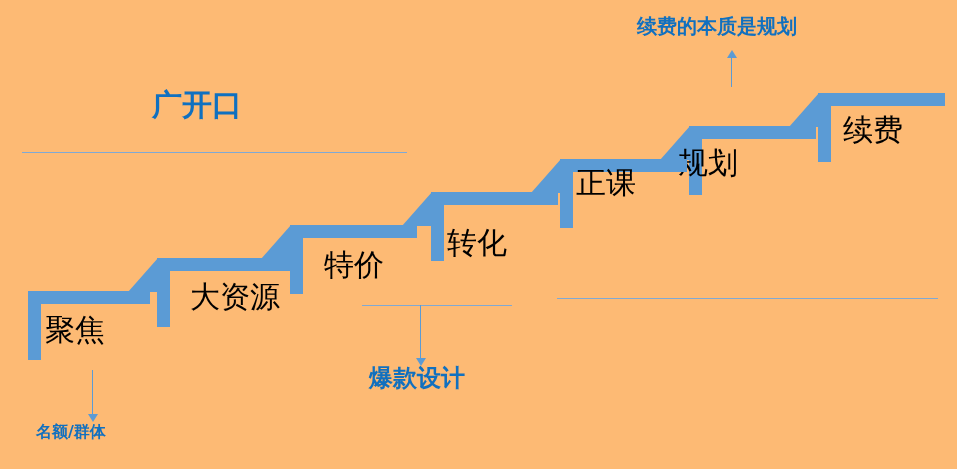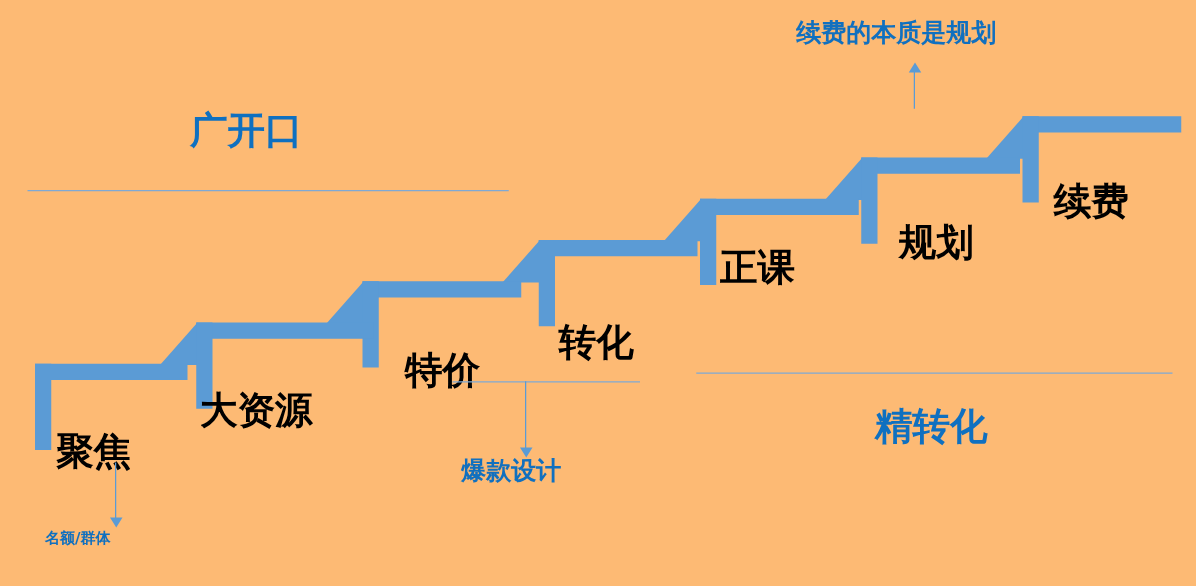--- a/index.html
+++ b/index.html
@@ -32,25 +32,24 @@
   }
   .step .tri {
     position: absolute;
     width: 0;
     height: 0;
   }
   .step .step-label {
     position: absolute;
     color: #000000;
     font-size: 30px;
-    font-weight: 700;
+    font-weight: 400;
     line-height: 1;
     white-space: nowrap;
     font-family: "DejaVu Sans", "Liberation Sans", sans-serif;
-    margin-top: 32px;
   }
   
   .section-title {
     position: absolute;
     color: #0F70C0;
     font-weight: bold;
     white-space: nowrap;
     line-height: 1;
   }
   .divider {
@@ -104,21 +103,21 @@
     <div class="tri" style="left:789px; top:93px; border-bottom:34px solid #5B9BD5; border-left:30px solid transparent;"></div>
     <div class="bar-h" style="left:818px; top:93px; width:127px; height:13px;"></div>
     <div class="bar-v" style="left:818px; top:93px; width:13px; height:69px;"></div>
     <div class="step-label" style="left:843px; top:115px;">续费</div>
   </div>
 
   <div class="step">
     <div class="tri" style="left:660px; top:126px; border-bottom:34px solid #5B9BD5; border-left:30px solid transparent;"></div>
     <div class="bar-h" style="left:689px; top:126px; width:127px; height:13px;"></div>
     <div class="bar-v" style="left:689px; top:126px; width:13px; height:69px;"></div>
-    <div class="step-label" style="left:719px; top:148px;">规划</div>
+    <div class="step-label" style="left:678px; top:148px;">规划</div>
   </div>
 
   <div class="step">
     <div class="tri" style="left:531px; top:159px; border-bottom:34px solid #5B9BD5; border-left:30px solid transparent;"></div>
     <div class="bar-h" style="left:560px; top:159px; width:127px; height:13px;"></div>
     <div class="bar-v" style="left:560px; top:159px; width:13px; height:69px;"></div>
     <div class="step-label" style="left:576px; top:168px;">正课</div>
   </div>
 
   <div class="step">
@@ -132,34 +131,33 @@
     <div class="tri" style="left:261px; top:225px; border-bottom:34px solid #5B9BD5; border-left:30px solid transparent;"></div>
     <div class="bar-h" style="left:290px; top:225px; width:127px; height:13px;"></div>
     <div class="bar-v" style="left:290px; top:225px; width:13px; height:69px;"></div>
     <div class="step-label" style="left:324px; top:250px;">特价</div>
   </div>
 
   <div class="step">
     <div class="tri" style="left:128px; top:258px; border-bottom:34px solid #5B9BD5; border-left:30px solid transparent;"></div>
     <div class="bar-h" style="left:157px; top:258px; width:142px; height:13px;"></div>
     <div class="bar-v" style="left:157px; top:258px; width:13px; height:69px;"></div>
-    <div class="step-label" style="left:160px; top:282px;">大资源</div>
+    <div class="step-label" style="left:190px; top:282px;">大资源</div>
   </div>
 
   <div class="step">
     <div class="bar-h" style="left:28px; top:291px; width:122px; height:13px;"></div>
     <div class="bar-v" style="left:28px; top:291px; width:13px; height:69px;"></div>
     <div class="step-label" style="left:45px; top:315px;">聚焦</div>
   </div>
 
   <div class="divider" style="left:362px; top:305px; width:150px;"></div>
   <div class="arrow-line" style="left:420px; top:305px; height:55px;"></div>
   <div class="arrow-head-down" style="left:416px; top:358px;"></div>
-  <div class="callout-label" style="left:369px; top:366px; font-size:20px;">爆款设计</div>
+  <div class="callout-label" style="left:369px; top:366px; font-size:24px;">爆款设计</div>
 
   <div class="divider" style="left:557px; top:298px; width:381px;"></div>
-  <div class="section-title" style="left:700px; top:327px; font-size:30px;">精转化</div>
 
   <div class="arrow-line" style="left:92px; top:370px; height:48px;"></div>
   <div class="arrow-head-down" style="left:88px; top:414px;"></div>
-  <div class="callout-label" style="left:36px; top:424px; font-size:12px;">名额/群体</div>
+  <div class="callout-label" style="left:36px; top:424px; font-size:16px;">名额/群体</div>
 
 </div>
 
 </body></html>

